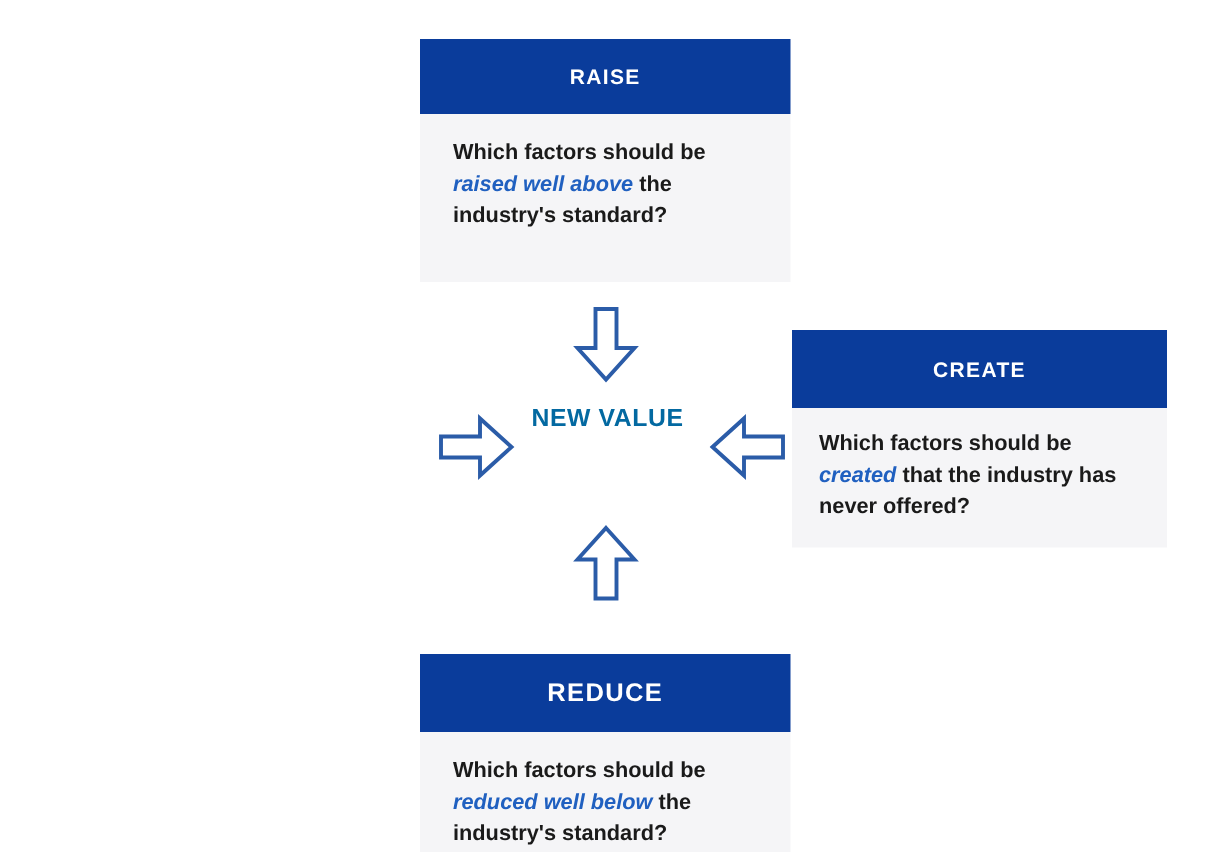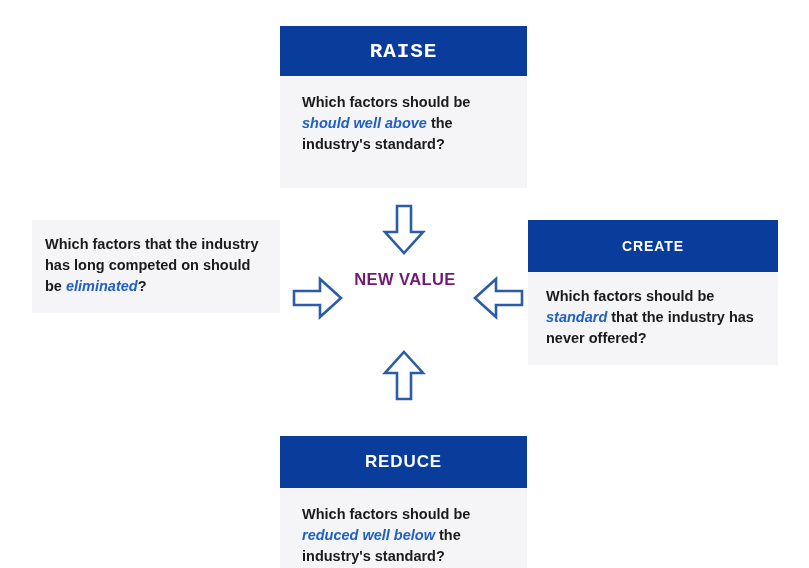--- a/index.html
+++ b/index.html
@@ -46,21 +46,21 @@
     line-height: 1.46;
   }
   .card-body .em {
     color: #2060C0;
     font-style: italic;
     font-weight: bold;
   }
 
   
   #card-raise      { left: 280px; top: 26px;  width: 247px; }
-  #card-raise .card-header { height: 50px; font-size: 21px; font-family: Liberation Mono, monospace; }
+  #card-raise .card-header { height: 50px; font-size: 14px; }
   #card-raise .card-body   { height: 112px; padding: 16px 20px 0 22px; font-size: 14.5px; }
 
   #card-eliminate  { left: 32px;  top: 220px; width: 248px; }
   #card-eliminate .card-header { height: 52px; font-size: 17px; }
   #card-eliminate .card-body   { height: 93px; padding: 14px 14px 0 13px; font-size: 14.5px; }
 
   #card-create     { left: 528px; top: 220px; width: 250px; }
   #card-create .card-header { height: 52px; font-size: 14px; }
   #card-create .card-body   { height: 93px; padding: 14px 16px 0 18px; font-size: 14.5px; }
 
@@ -72,21 +72,21 @@
   #center-label {
     position: absolute;
     left: 330px;
     top: 268px;
     width: 150px;
     text-align: center;
     font-weight: bold;
     font-size: 16.5px;
     letter-spacing: 0.4px;
     line-height: 1.42;
-    color: #701a75;
+    color: #0369a1;
   }
 
   .arrow {
     position: absolute;
   }
   #arrow-down  { left: 380px; top: 204px; }
   #arrow-up    { left: 380px; top: 350px; }
   #arrow-right { left: 292px; top: 274px; }
   #arrow-left  { left: 473px; top: 274px; }
 
@@ -98,30 +98,29 @@
     stroke-linejoin: miter;
   }
 </style>
 </head>
 <body>
 
 <div class="canvas">
 
   <div class="card" id="card-raise">
     <div class="card-header">RAISE</div>
-    <div class="card-body"><span>Which factors should be </span><span class="em">should well above</span><span> the industry's standard?</span></div>
+    <div class="card-body"><span>Which factors should be </span><span class="em">raised well above</span><span> the industry's standard?</span></div>
   </div>
 
   <div class="card" id="card-eliminate">
-    <div class="card-body"><span>Which factors that the industry has long competed on should be </span><span class="em">eliminated</span><span>?</span></div>
   </div>
 
   <div class="card" id="card-create">
     <div class="card-header">CREATE</div>
-    <div class="card-body"><span>Which factors should be </span><span class="em">standard</span><span> that the industry has never offered?</span></div>
+    <div class="card-body"><span>Which factors should be </span><span class="em">created</span><span> that the industry has never offered?</span></div>
   </div>
 
   <div class="card" id="card-reduce">
     <div class="card-header">REDUCE</div>
     <div class="card-body"><span>Which factors should be </span><span class="em">reduced well below</span><span> the industry's standard?</span></div>
   </div>
 
   <div id="center-label">
     <div>NEW VALUE</div>
   </div>

